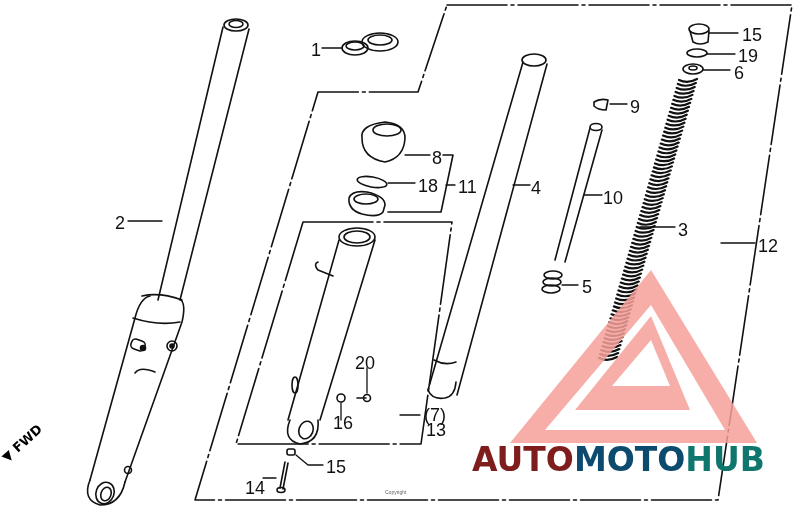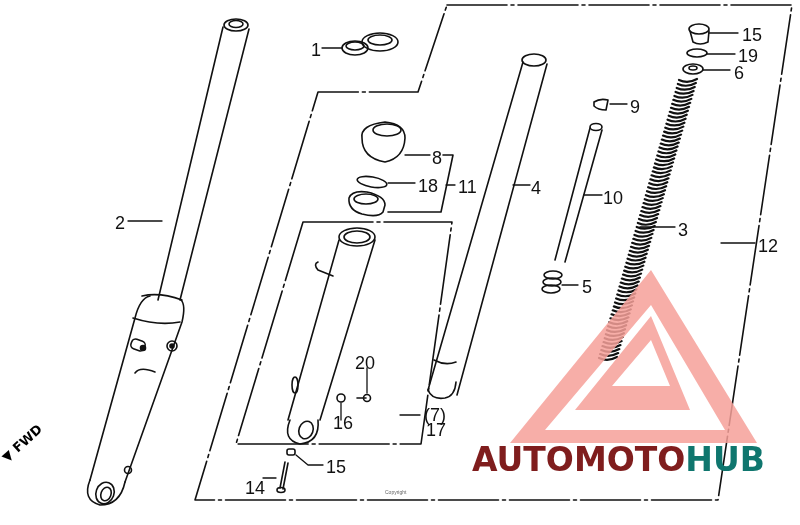--- a/index.html
+++ b/index.html
@@ -158,26 +158,26 @@
 <span class="lbl" style="left:678px;top:221px;">3</span>
 <span class="lbl" style="left:531px;top:179px;">4</span>
 <span class="lbl" style="left:582px;top:278px;">5</span>
 <span class="lbl" style="left:734px;top:64px;">6</span>
 <span class="lbl" style="left:424px;top:406px;">(7)</span>
 <span class="lbl" style="left:432px;top:149px;">8</span>
 <span class="lbl" style="left:630px;top:98px;">9</span>
 <span class="lbl" style="left:603px;top:189px;">10</span>
 <span class="lbl" style="left:458px;top:178px;">11</span>
 <span class="lbl" style="left:758px;top:237px;">12</span>
-<span class="lbl" style="left:426px;top:421px;">17</span>
+<span class="lbl" style="left:426px;top:421px;">13</span>
 <span class="lbl" style="left:245px;top:471px;margin-top:8px;">14</span>
 <span class="lbl" style="left:742px;top:26px;">15</span>
 <span class="lbl" style="left:333px;top:414px;">16</span>
 <span class="lbl" style="left:326px;top:458px;">15</span>
 <span class="lbl" style="left:418px;top:177px;">18</span>
 <span class="lbl" style="left:738px;top:47px;">19</span>
 <span class="lbl" style="left:355px;top:354px;">20</span>
 
 <span class="copyright">Copyright</span>
 
 <div class="wm">
-  <span style="color:#7f1d1d">AUTO</span><span style="color:#7f1d1d">MOTO</span><span style="color:#0f766e">HUB</span>
+  <span style="color:#7f1d1d">AUTO</span><span style="color:#0c4a6e">MOTO</span><span style="color:#0f766e">HUB</span>
 </div>
 
 </body></html>

